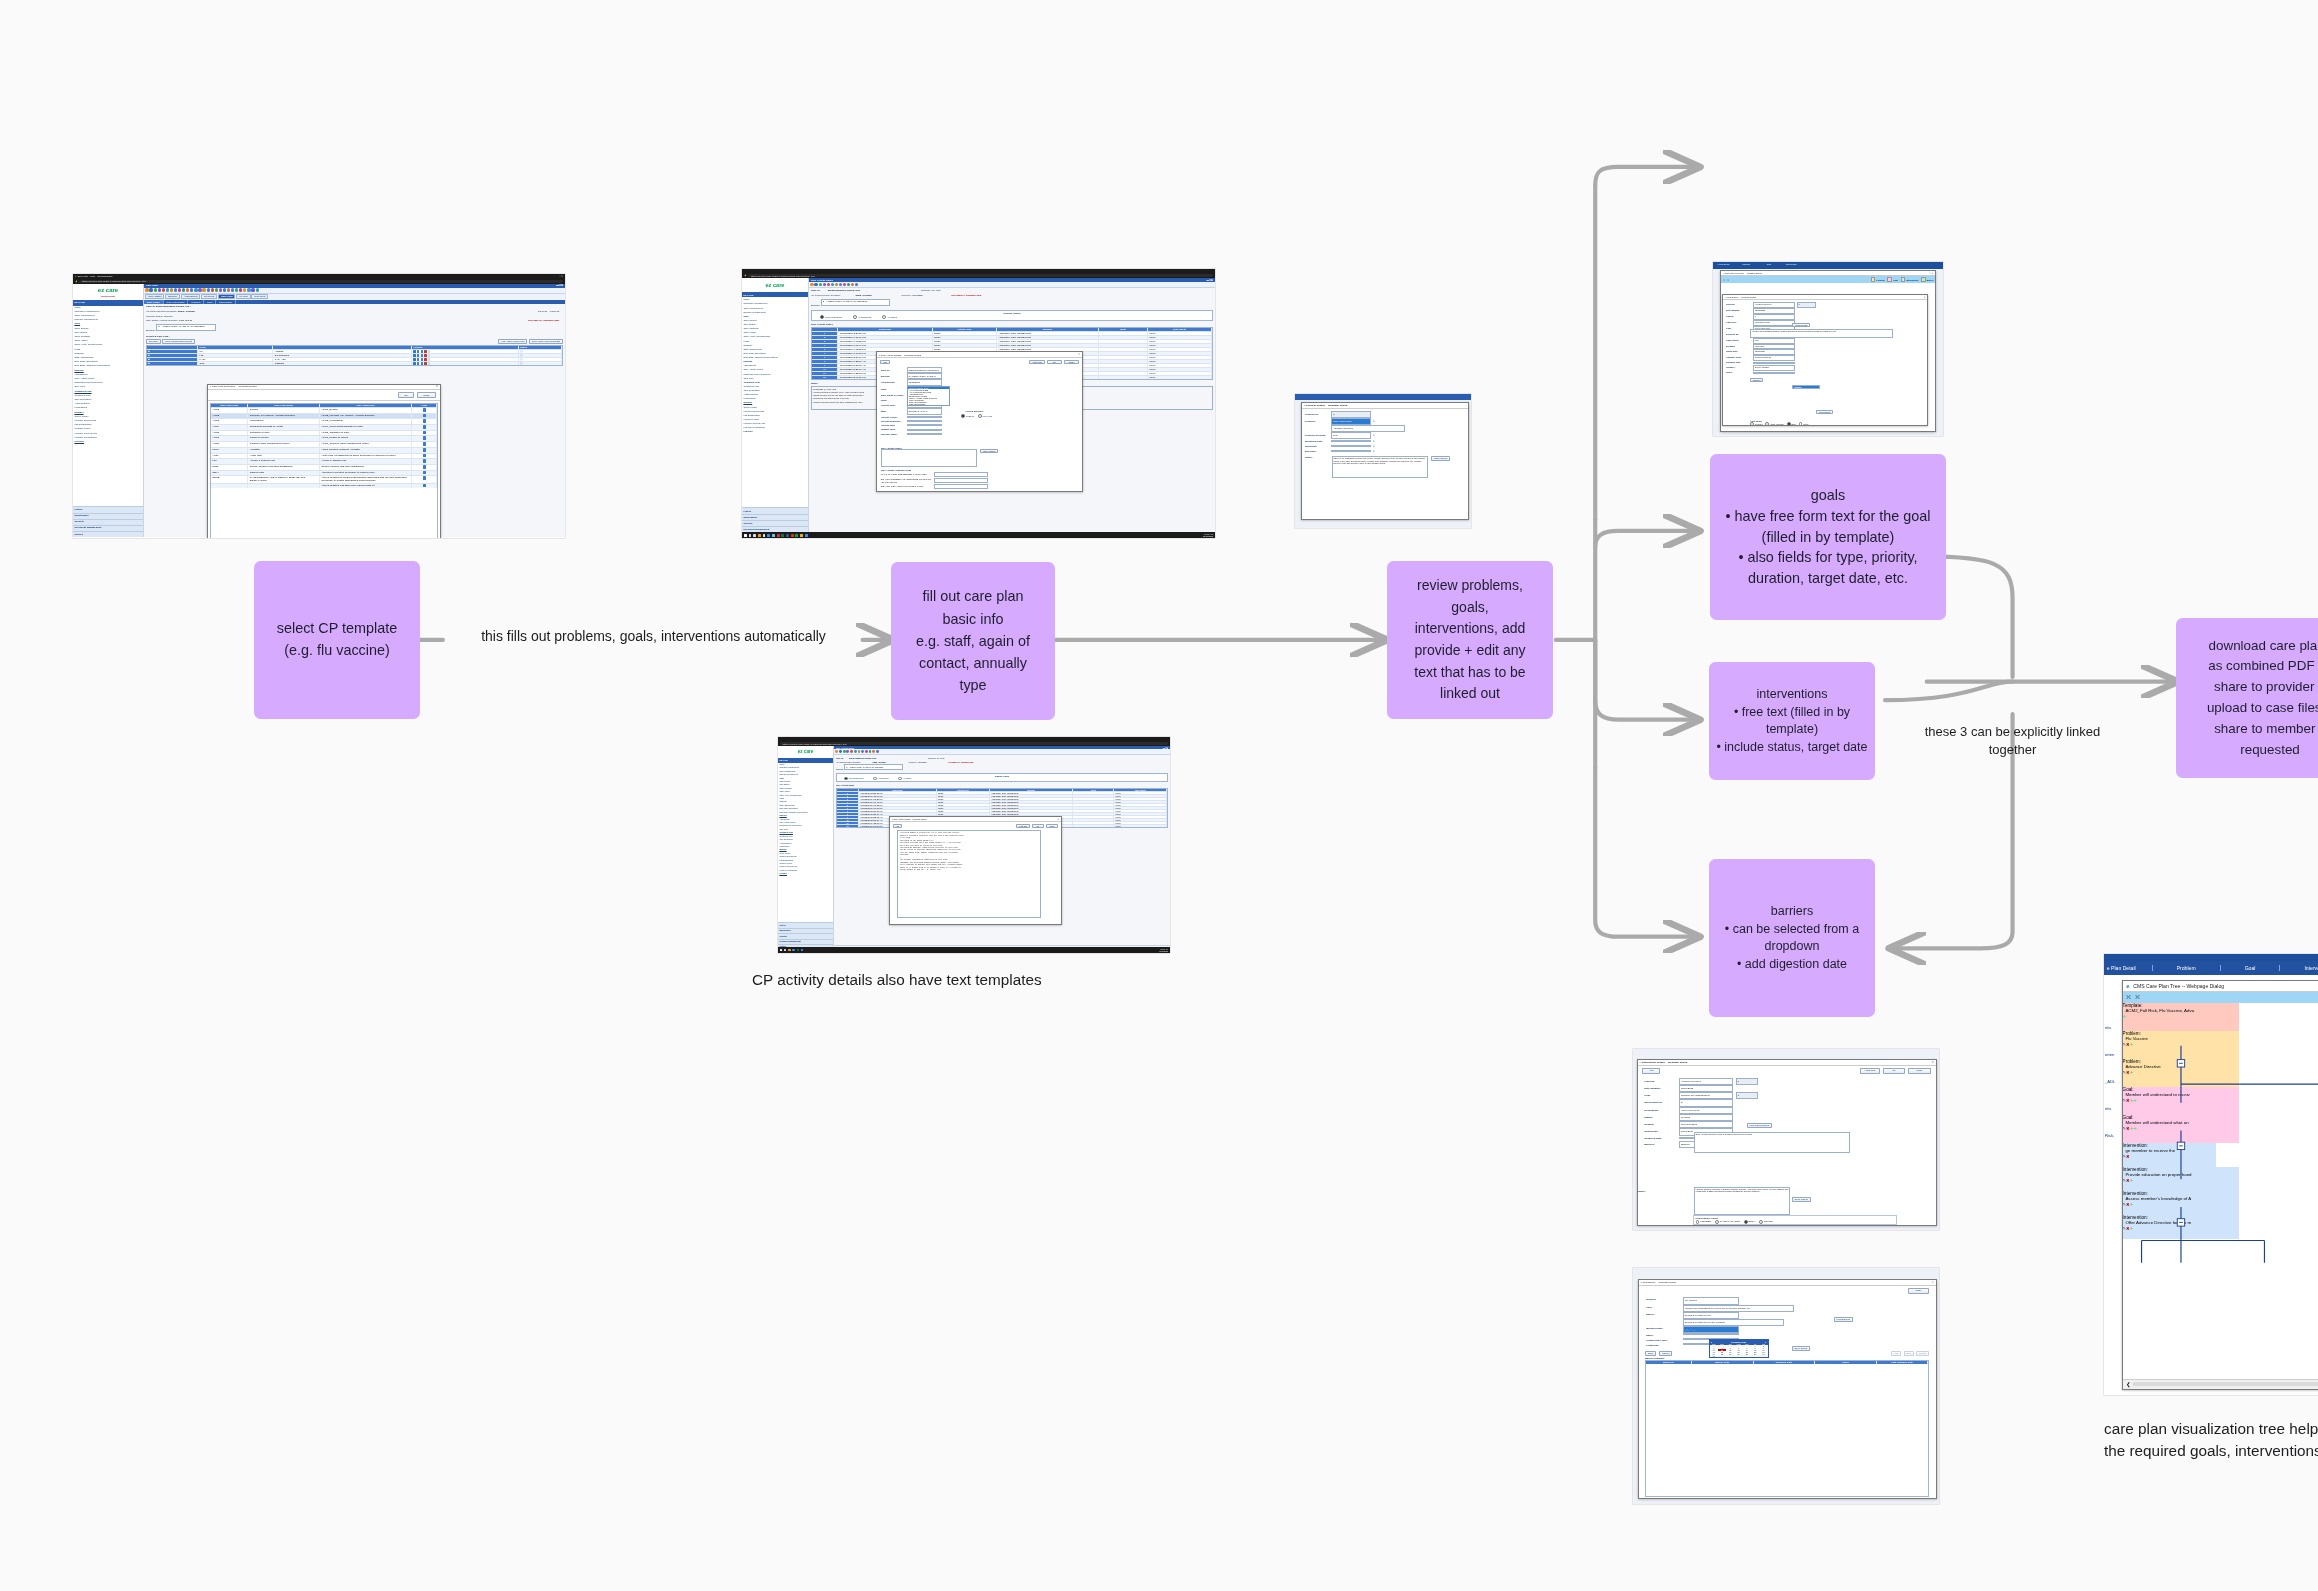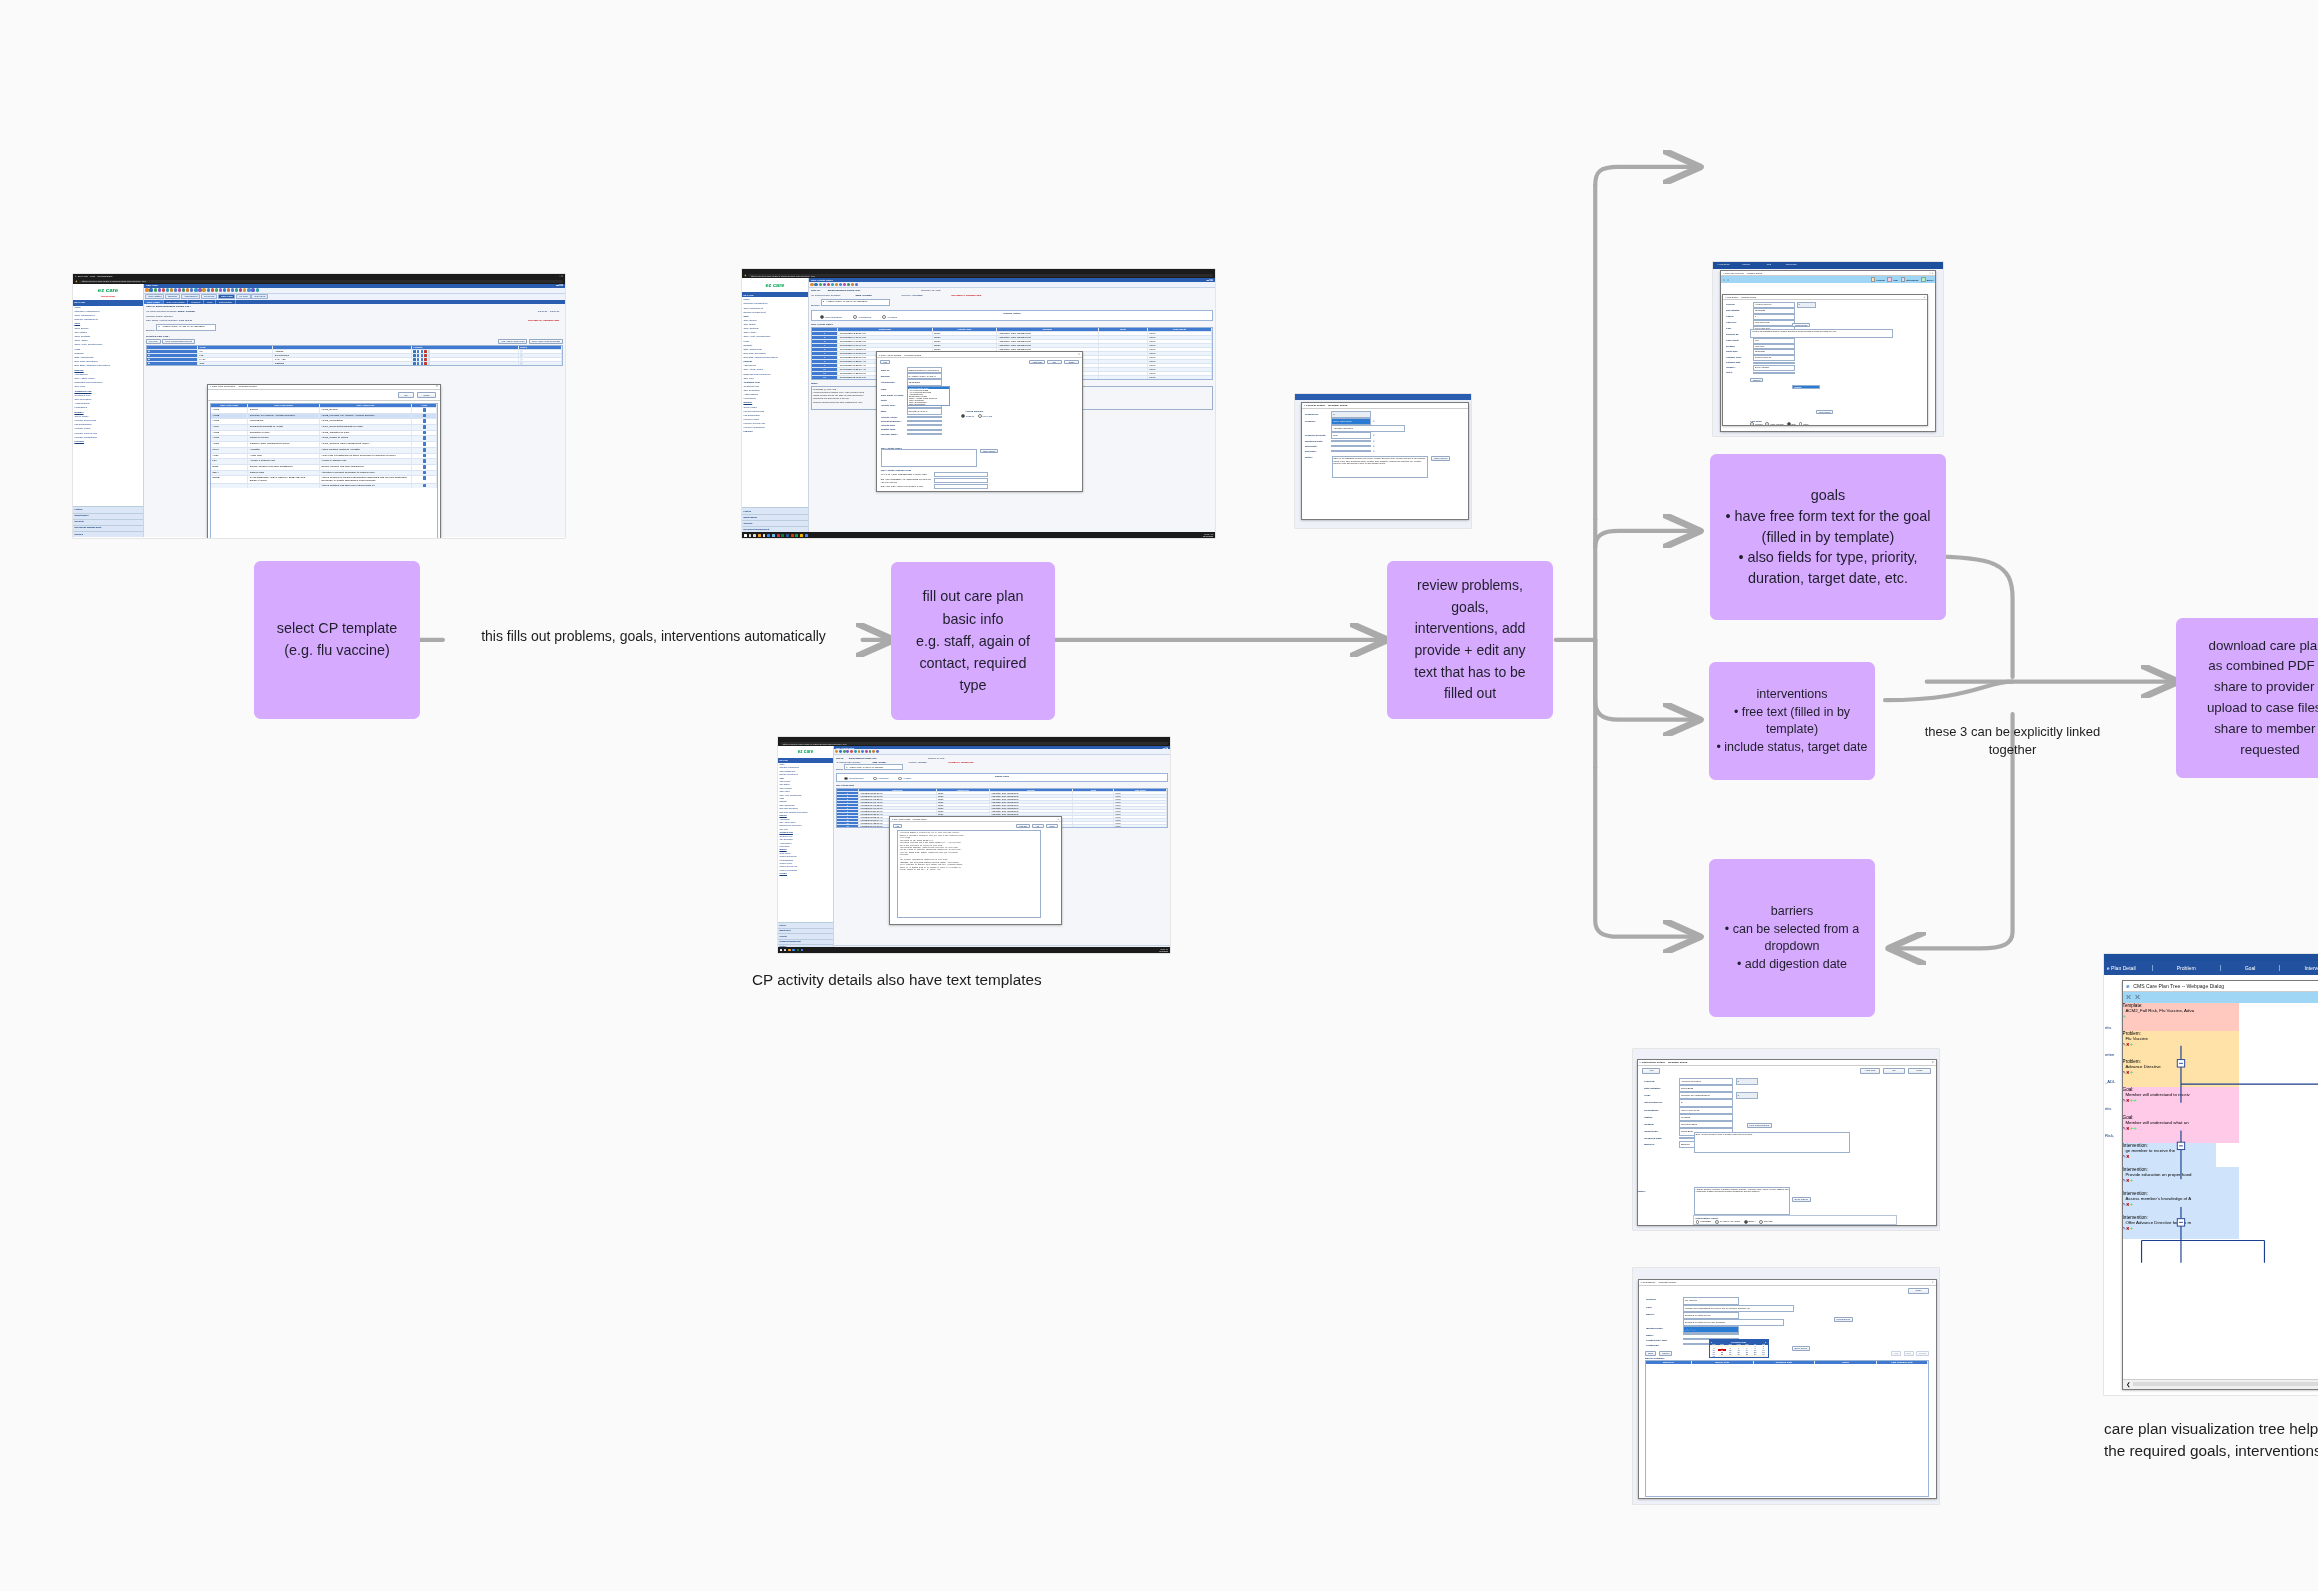--- a/index.html
+++ b/index.html
@@ -117,31 +117,31 @@
 
   <div class="fbox" style="left:254px;top:561px;width:166px;height:158px;font-size:14.4px;line-height:1.5;">
     <span class="ln">select CP template</span>
     <span class="ln">(e.g. flu vaccine)</span>
   </div>
 
   <div class="fbox" style="left:891px;top:562px;width:164px;height:158px;font-size:14.4px;line-height:1.55;">
     <span class="ln">fill out care plan</span>
     <span class="ln">basic info</span>
     <span class="ln">e.g. staff, again of</span>
-    <span class="ln">contact, required</span>
+    <span class="ln">contact, annually</span>
     <span class="ln">type</span>
   </div>
 
   <div class="fbox" style="left:1387px;top:561px;width:166px;height:158px;font-size:14px;line-height:1.55;">
     <span class="ln">review problems,</span>
     <span class="ln">goals,</span>
     <span class="ln">interventions, add</span>
     <span class="ln">provide + edit any</span>
     <span class="ln">text that has to be</span>
-    <span class="ln">filled out</span>
+    <span class="ln">linked out</span>
   </div>
 
 
   <div class="fbox" style="left:1709px;top:662px;width:166px;height:118px;font-size:12.5px;line-height:1.4;">
     <span class="ln">interventions</span>
     <span class="bul">• <span>free text (filled in by template)</span></span>
     <span class="bul">• <span>include status, target date</span></span>
   </div>
 
   <div class="fbox" style="left:1710px;top:454px;width:236px;height:166px;font-size:14.4px;line-height:1.45;">

